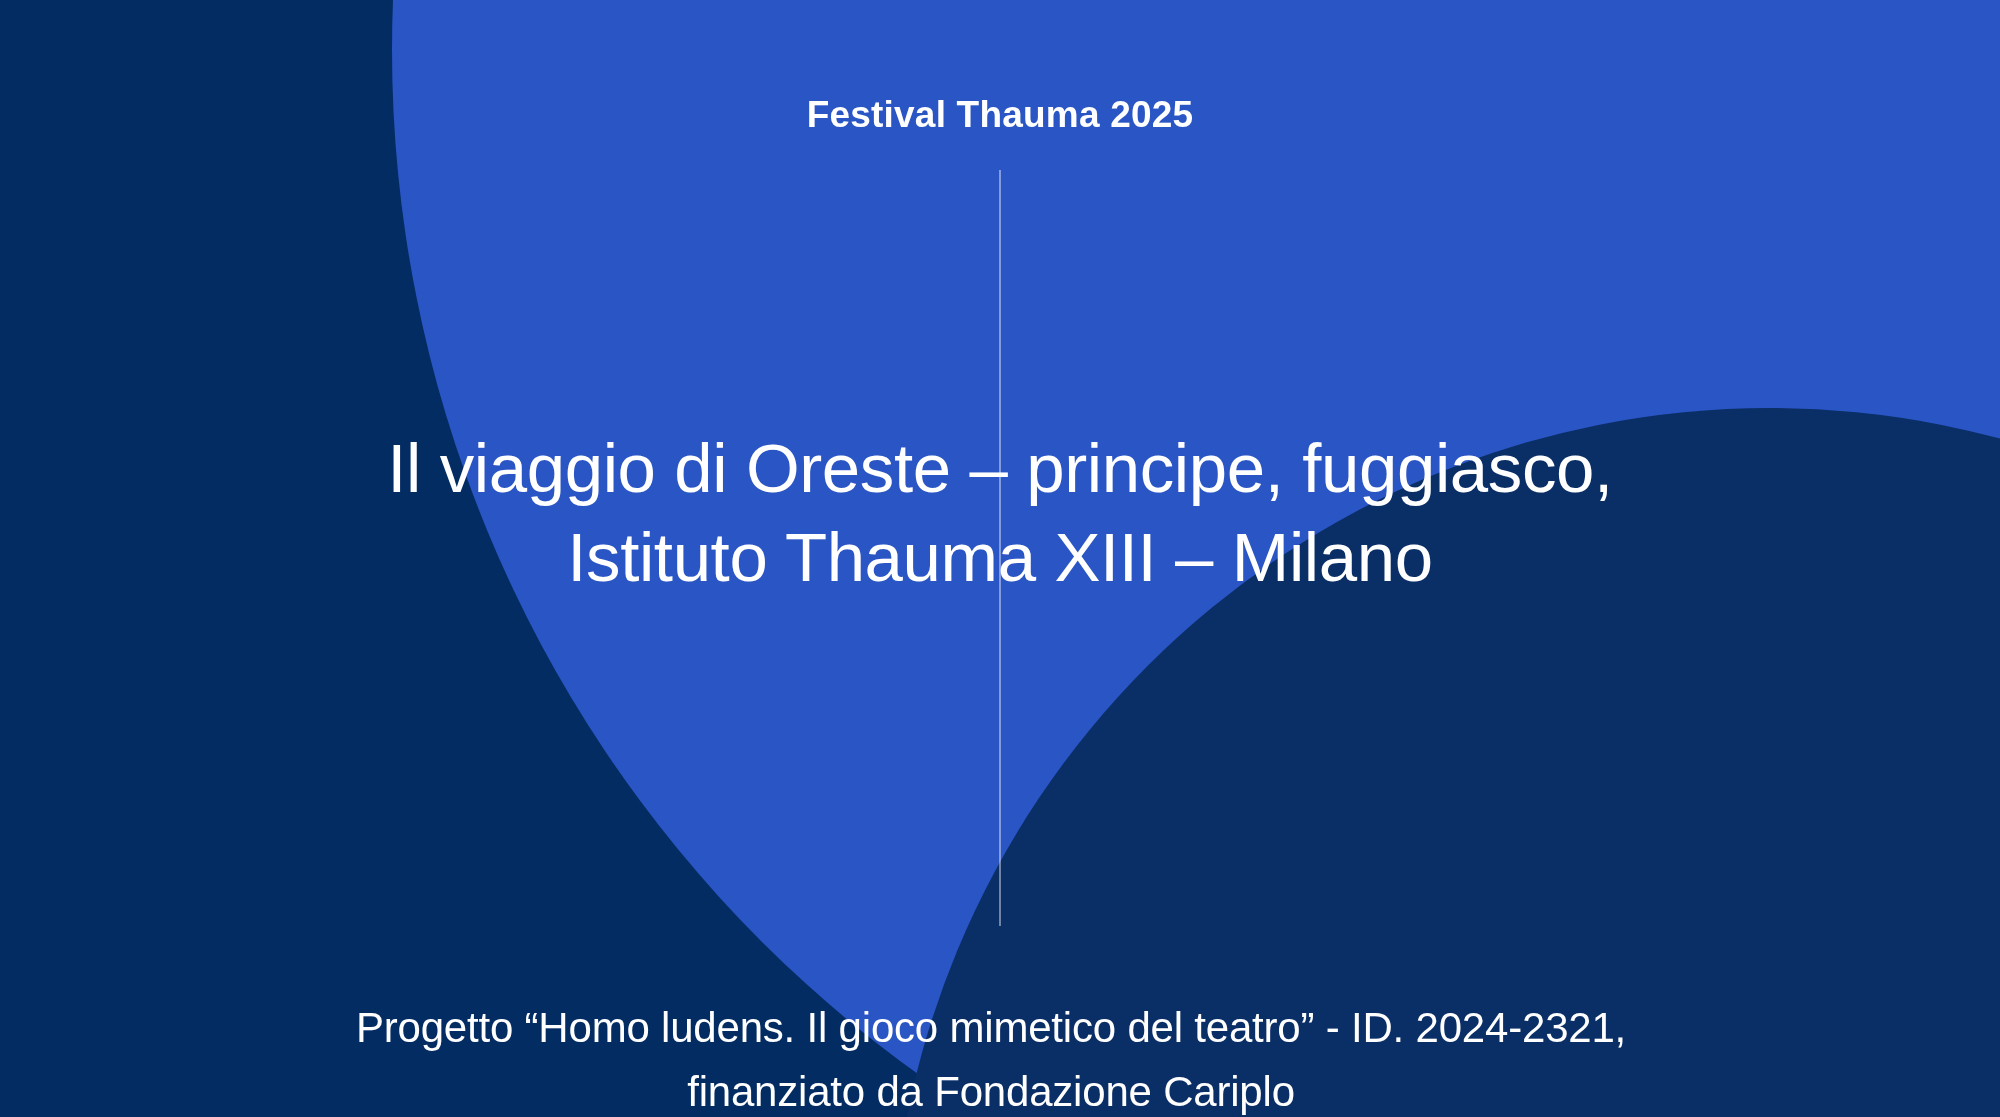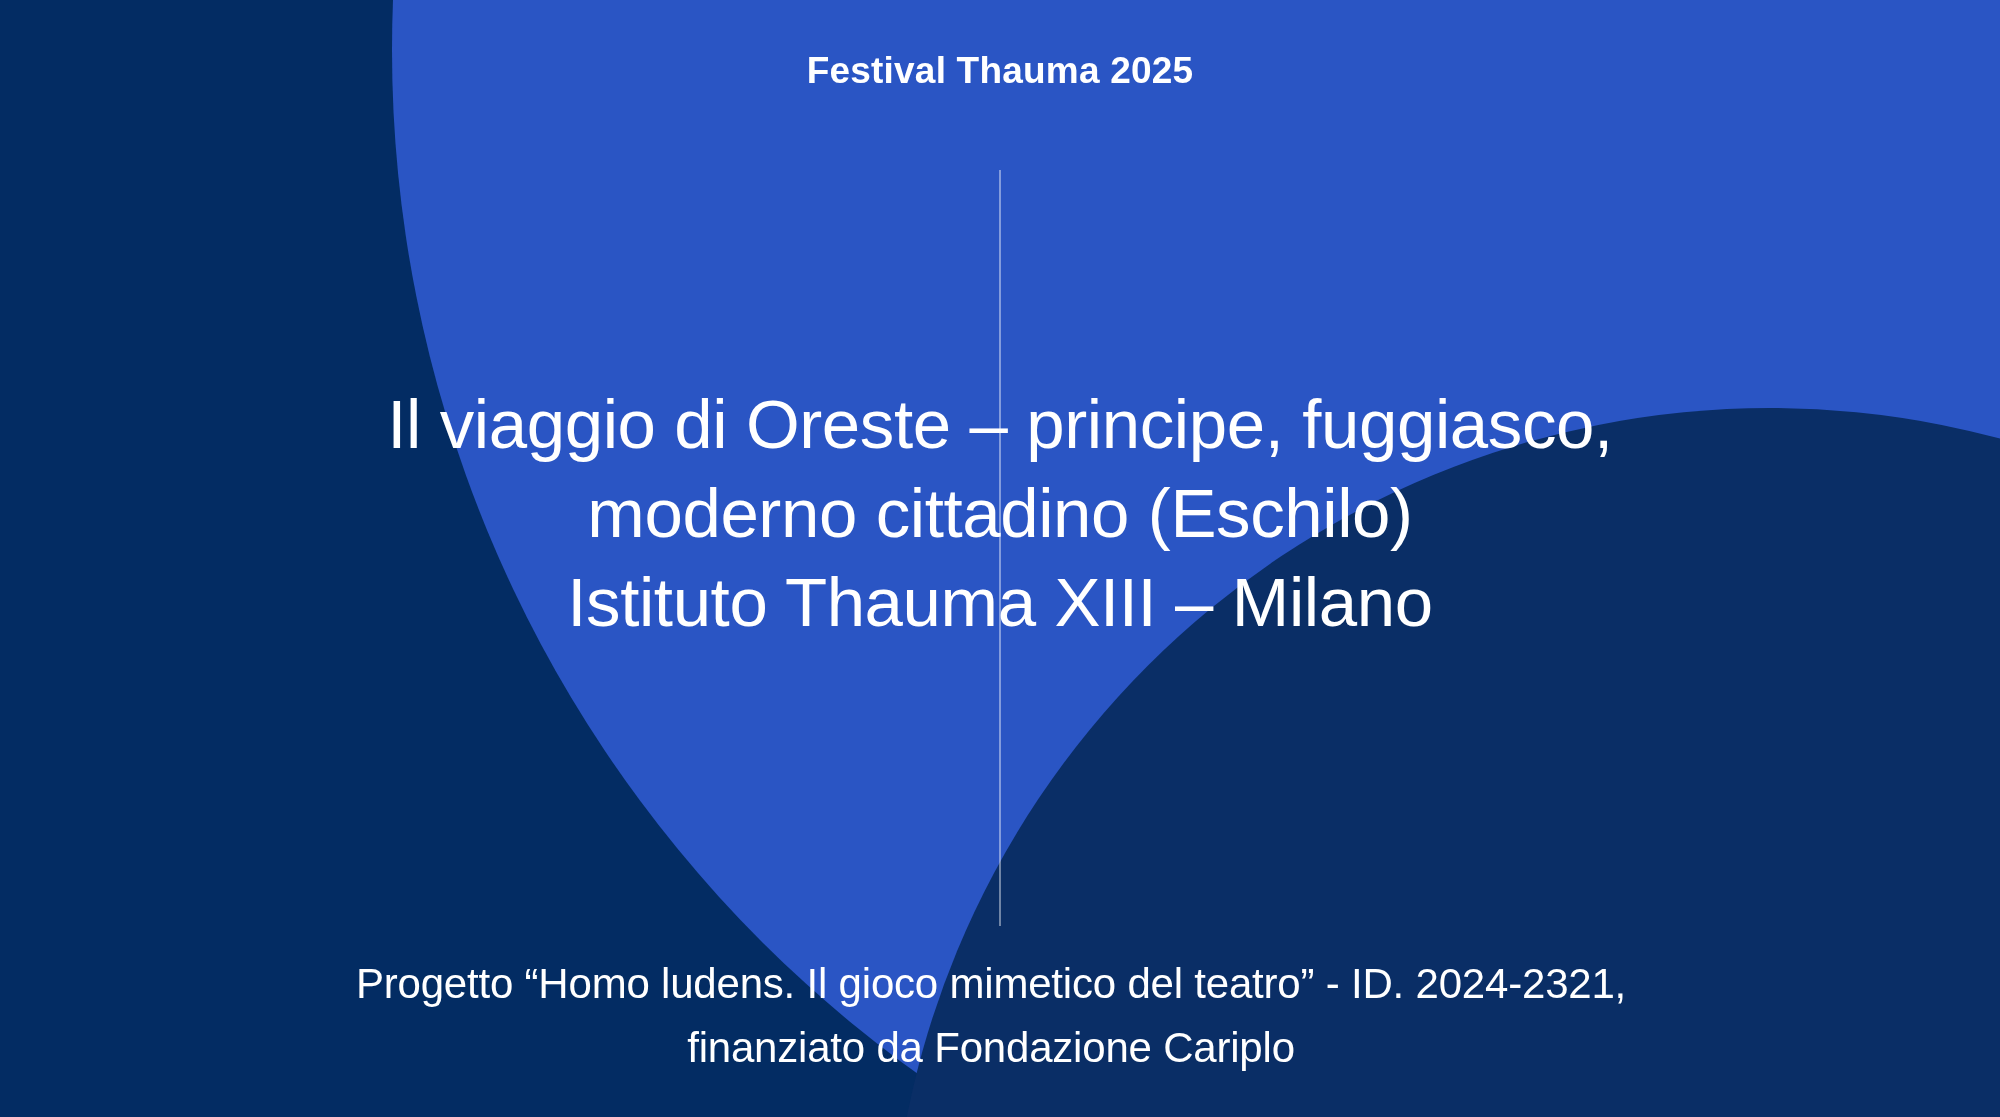--- a/index.html
+++ b/index.html
@@ -53,20 +53,21 @@
   }
 
   
   .content {
     position: absolute;
     inset: 0;
     display: flex;
     flex-direction: column;
     align-items: center;
     color: #ffffff;
+    margin-top: 44px;
   }
 
   .eyebrow {
     position: absolute;
     top: 50px;
     left: 0;
     right: 0;
     text-align: center;
     font-size: 37px;
     font-weight: 700;
@@ -121,21 +122,20 @@
     <div class="arc-navy-inner"></div>
     <div class="hairline"></div>
   </div>
 
   <div class="content">
 
     <div class="eyebrow">Festival Thauma 2025</div>
 
     <div class="title-block">
       <div class="title-line">Il viaggio di Oreste – principe, fuggiasco,</div>
-      <div class="title-line">moderno cittadino (Eschilo)</div>
       <div class="title-line">Istituto Thauma XIII – Milano</div>
     </div>
 
     <div class="caption-block">
       <div class="caption-line">Progetto “Homo ludens. Il gioco mimetico del teatro” - ID. 2024-2321,</div>
       <div class="caption-line">finanziato da Fondazione Cariplo</div>
     </div>
 
   </div>
 </div>

